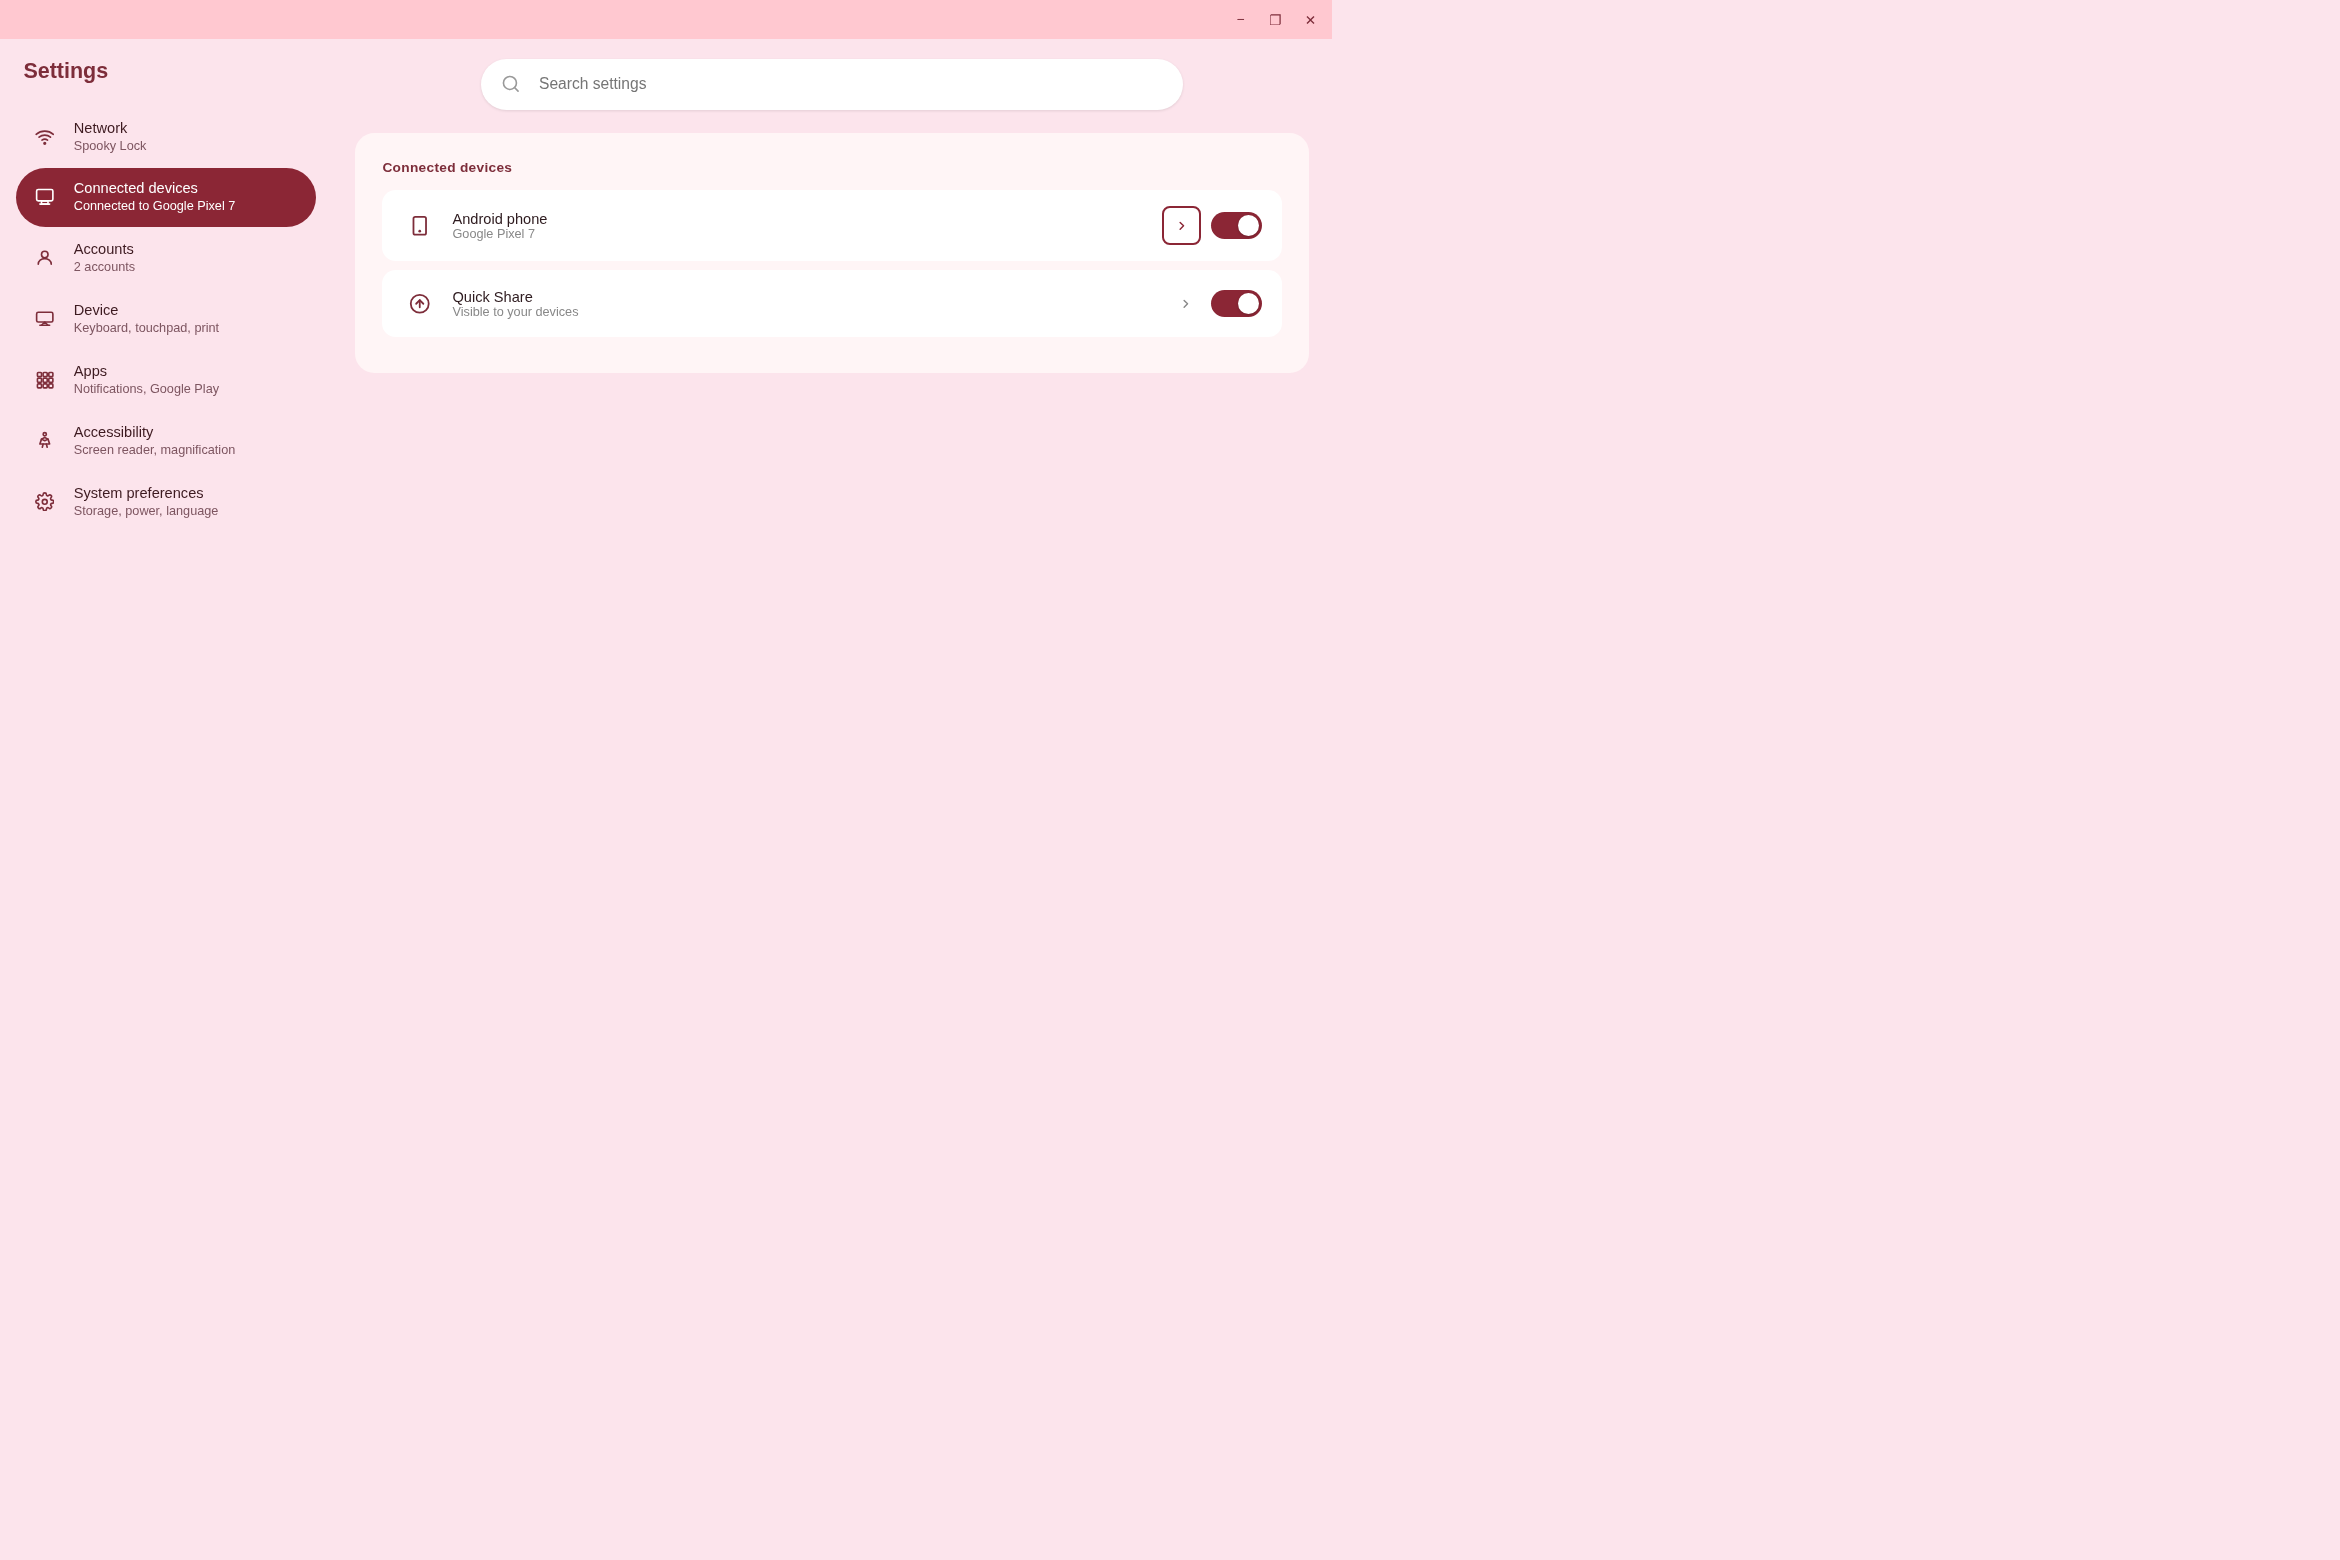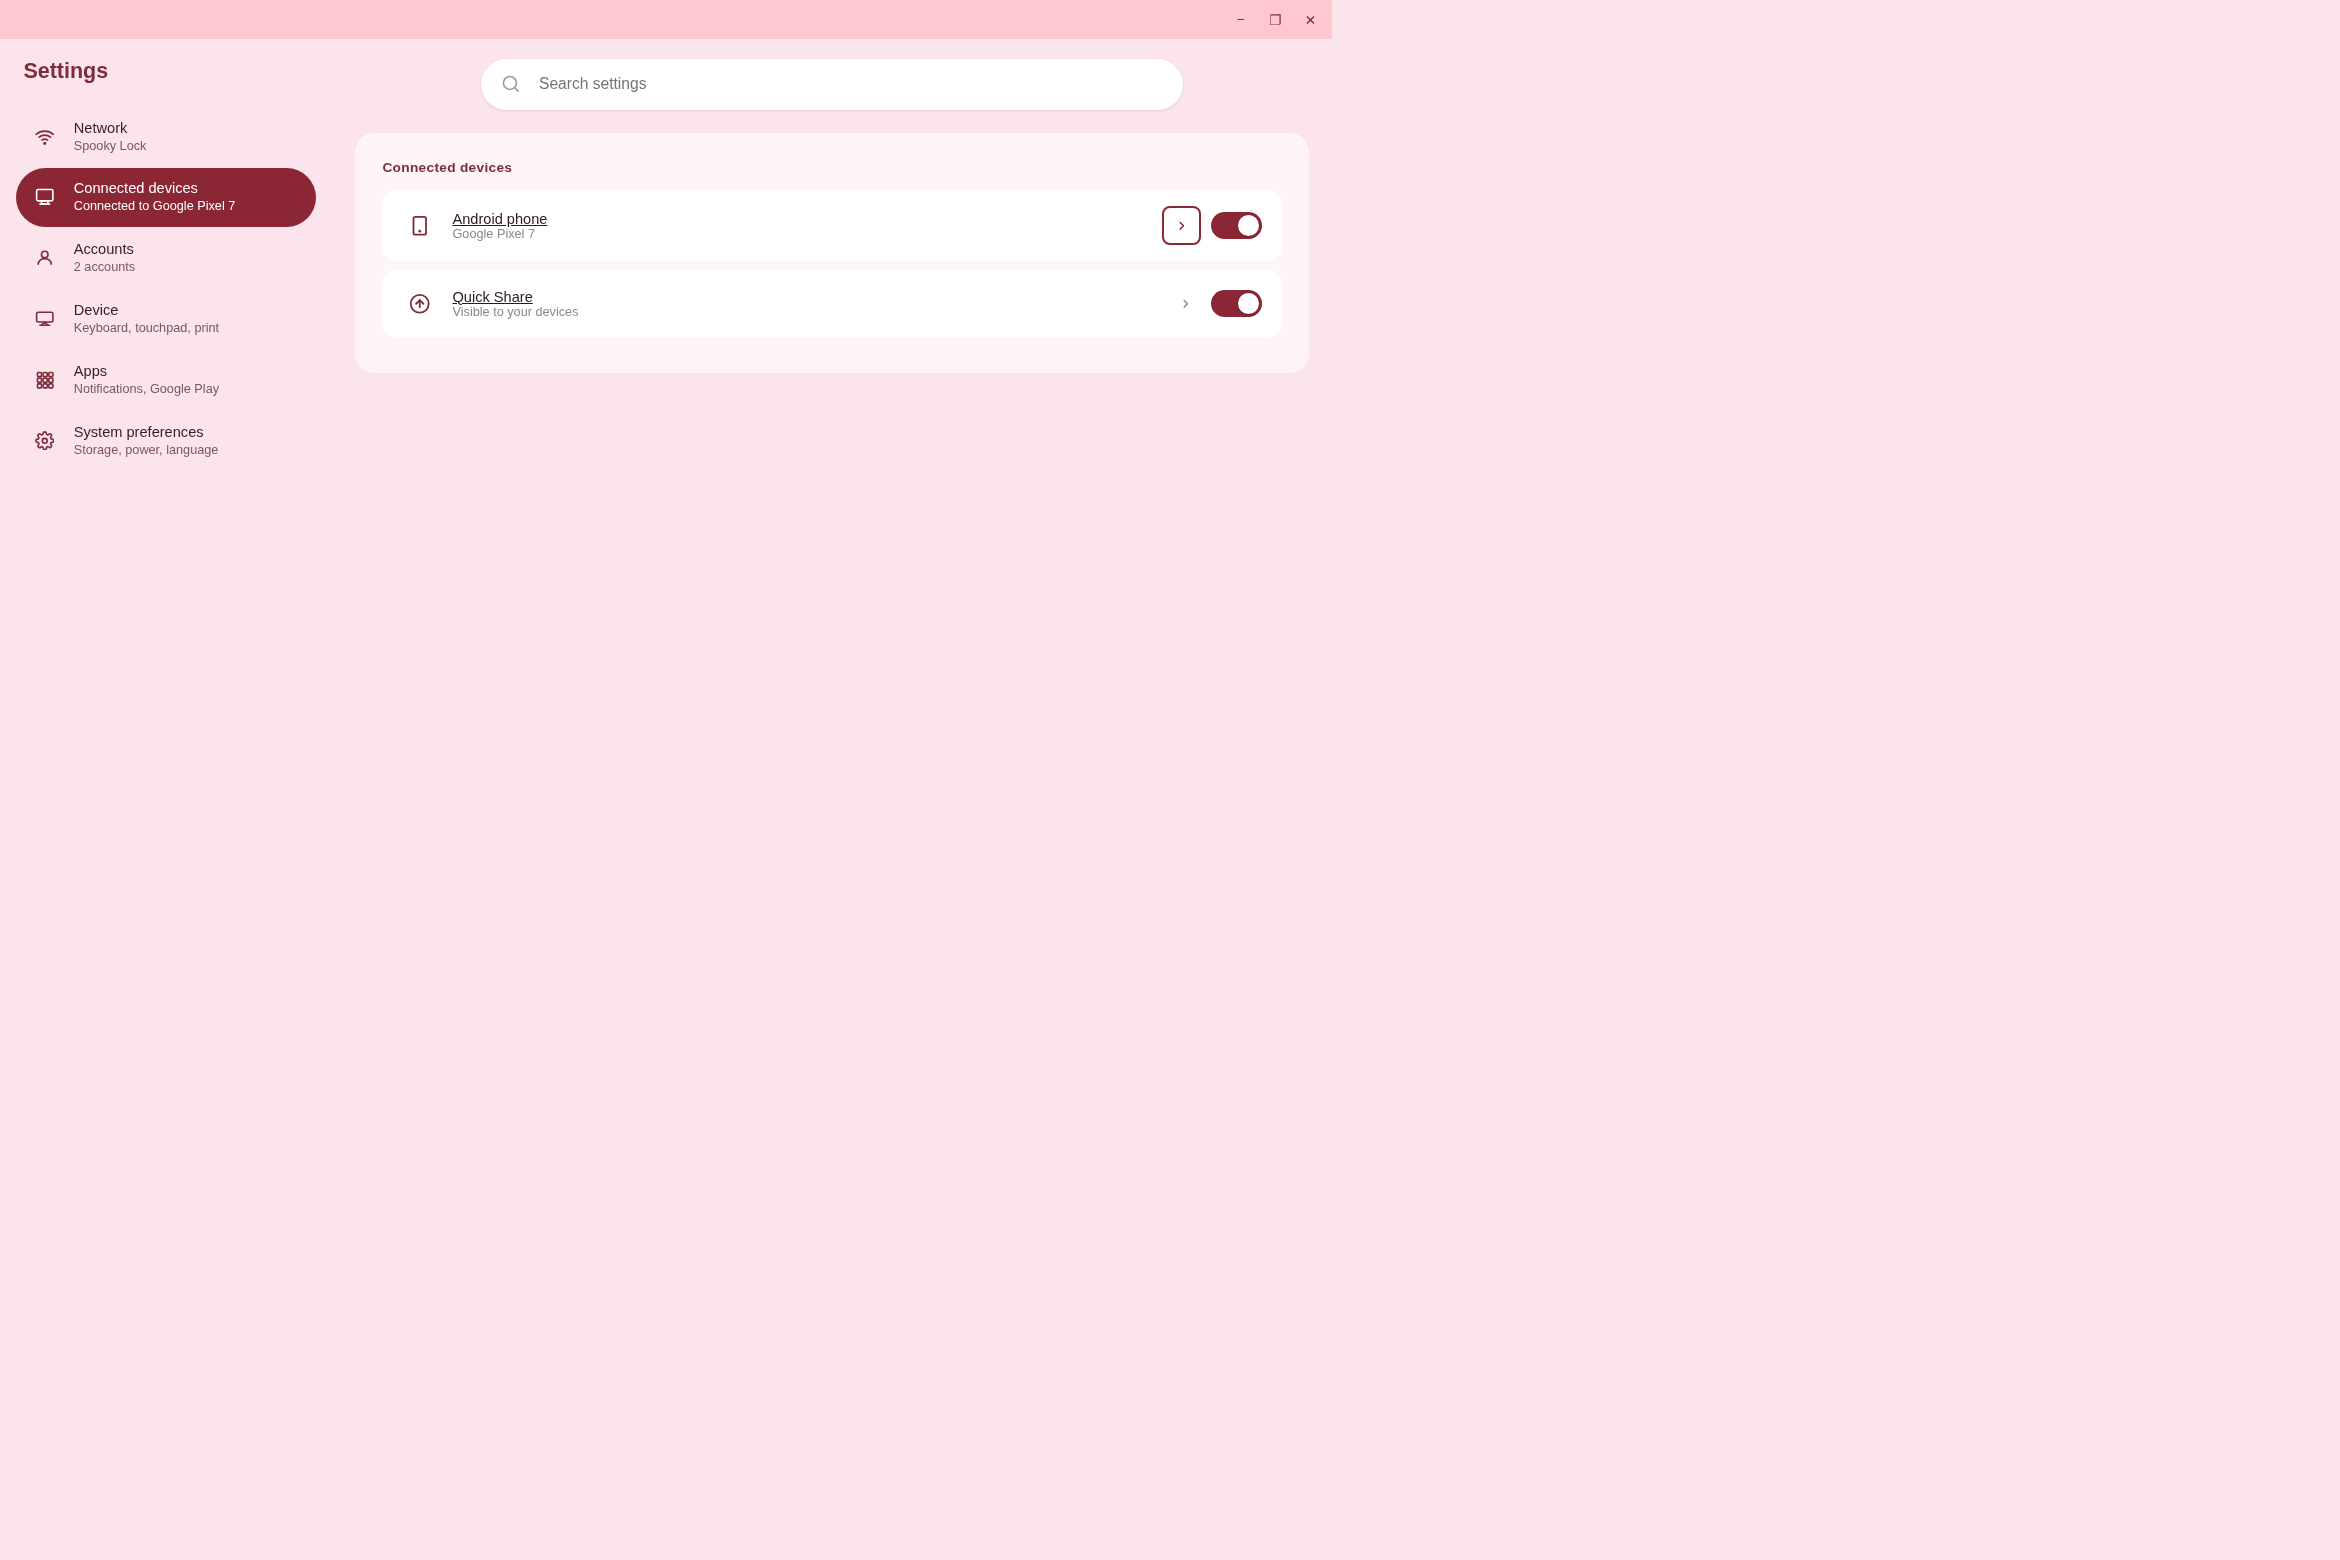--- a/index.html
+++ b/index.html
@@ -166,21 +166,20 @@
       font-size: 21.5px;
       flex-shrink: 0;
     }
     .device-info {
       flex: 1;
     }
     .device-name {
       font-size: 14.6px;
       font-weight: 500;
       color: #2d1a1e;
-      text-decoration: underline;
     }
     .device-sub {
       font-size: 12.7px;
       color: #888;
     }
     .device-actions {
       display: flex;
       align-items: center;
       gap: 9.8px;
     }
@@ -316,20 +315,35 @@
             <rect x="10" y="17" width="5" height="5" rx="1"></rect>
             <rect x="17" y="17" width="5" height="5" rx="1"></rect>
         </svg>
       </div>
       <div class="item-text">
         <span class="item-label">Apps</span>
         <span class="item-sub">Notifications, Google Play</span>
       </div>
     </div>
 
+    <div class="sidebar-item">
+      <div class="icon-wrap">
+        <svg width="19.5" height="19.5" viewBox="0 0 24 24" fill="none" stroke="currentColor" stroke-width="2" stroke-linecap="round" stroke-linejoin="round">
+          <circle cx="12" cy="4" r="2"></circle>
+            <path d="M12 8l-4 2 4 2 4-2z"></path>
+            <path d="M8 10l-2 6h12l-2-6"></path>
+            <path d="M10 16l-1 4"></path>
+            <path d="M14 16l1 4"></path>
+        </svg>
+      </div>
+      <div class="item-text">
+        <span class="item-label">Accessibility</span>
+        <span class="item-sub">Screen reader, magnification</span>
+      </div>
+    </div>
 
     <div class="sidebar-item">
       <div class="icon-wrap">
         <svg width="19.5" height="19.5" viewBox="0 0 24 24" fill="none" stroke="currentColor" stroke-width="2" stroke-linecap="round" stroke-linejoin="round">
           <circle cx="12" cy="12" r="3"></circle>
             <path d="M19.4 15a1.65 1.65 0 0 0 .33 1.82l.06.06a2 2 0 0 1-2.83 2.83l-.06-.06a1.65 1.65 0 0 0-1.82-.33 1.65 1.65 0 0 0-1 1.51V21a2 2 0 0 1-4 0v-.09A1.65 1.65 0 0 0 9 19.4a1.65 1.65 0 0 0-1.82.33l-.06.06a2 2 0 0 1-2.83-2.83l.06-.06A1.65 1.65 0 0 0 4.68 15a1.65 1.65 0 0 0-1.51-1H3a2 2 0 0 1 0-4h.09A1.65 1.65 0 0 0 4.6 9a1.65 1.65 0 0 0-.33-1.82l-.06-.06a2 2 0 0 1 2.83-2.83l.06.06A1.65 1.65 0 0 0 9 4.68a1.65 1.65 0 0 0 1-1.51V3a2 2 0 0 1 4 0v.09a1.65 1.65 0 0 0 1 1.51 1.65 1.65 0 0 0 1.82-.33l.06-.06a2 2 0 0 1 2.83 2.83l-.06.06A1.65 1.65 0 0 0 19.4 9a1.65 1.65 0 0 0 1.51 1H21a2 2 0 0 1 0 4h-.09a1.65 1.65 0 0 0-1.51 1z"></path>
         </svg>
       </div>
       <div class="item-text">
         <span class="item-label">System preferences</span>

